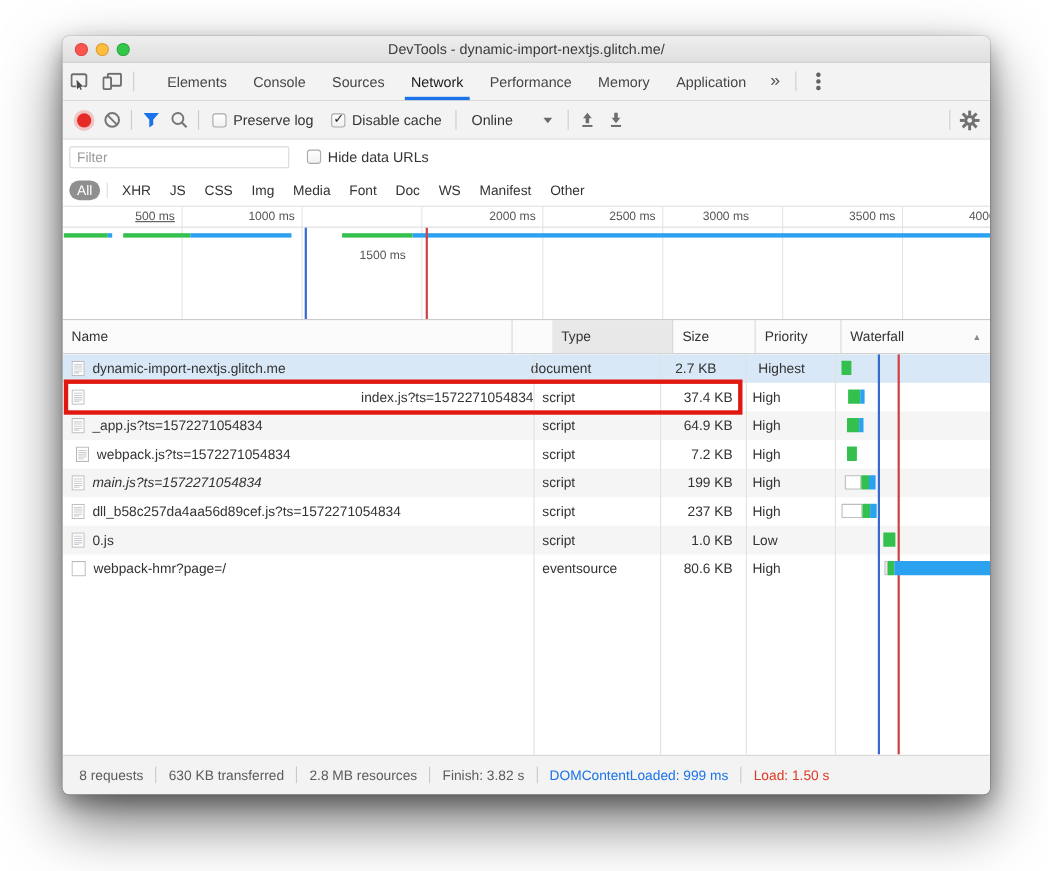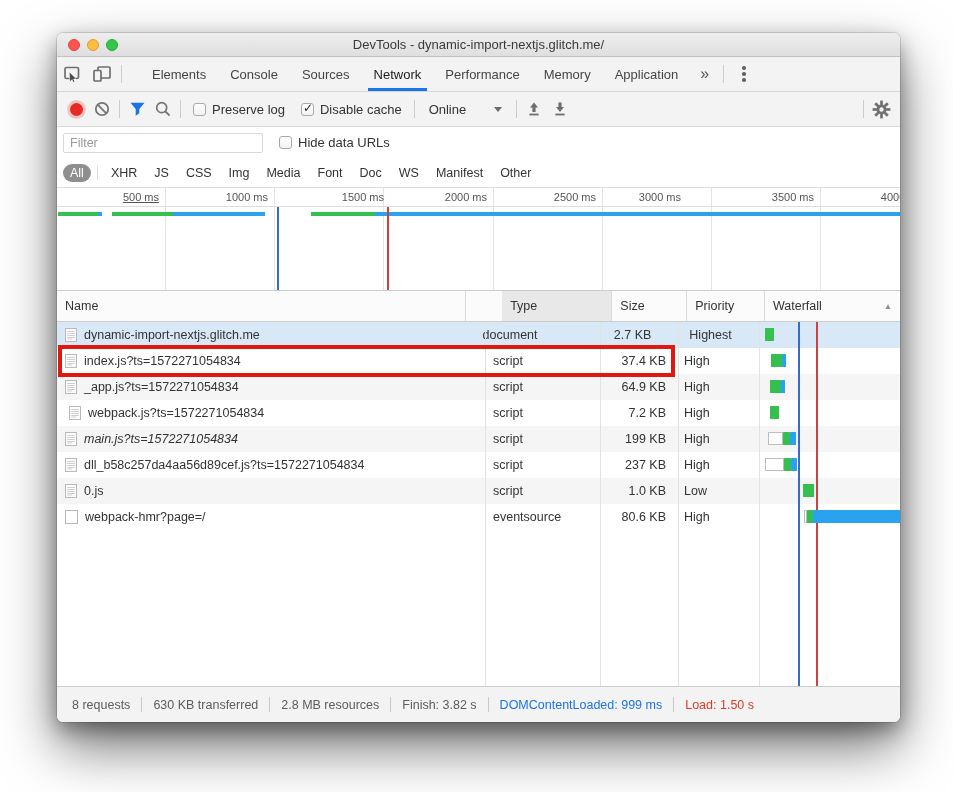--- a/index.html
+++ b/index.html
@@ -233,21 +233,21 @@
       <div class="chip">Manifest</div>
       <div class="chip">Other</div>
     </div>
 
   <div class="overview" id="overview">
       <div class="gridline" style="left: 108px;"></div>
       <div class="ticklabel" style="left: 33px; text-decoration: underline;">500 ms</div>
       <div class="gridline" style="left: 217px;"></div>
       <div class="ticklabel" style="left: 142px;">1000 ms</div>
       <div class="gridline" style="left: 326px;"></div>
-      <div class="ticklabel" style="left: 258px;">1500 ms</div>
+      <div class="ticklabel" style="left: 243px; margin-top: 35px;">1500 ms</div>
       <div class="gridline" style="left: 436px;"></div>
       <div class="ticklabel" style="left: 361px;">2000 ms</div>
       <div class="gridline" style="left: 545px;"></div>
       <div class="ticklabel" style="left: 470px;">2500 ms</div>
       <div class="gridline" style="left: 654px;"></div>
       <div class="ticklabel" style="left: 555px;">3000 ms</div>
       <div class="gridline" style="left: 763px;"></div>
       <div class="ticklabel" style="left: 688px;">3500 ms</div>
       <div class="ticklabel" style="left: 797px;">4000 ms</div>
       <div class="tickrule"></div>
@@ -297,21 +297,21 @@
           <span>dynamic-import-nextjs.glitch.me</span>
         </div>
         <div class="cell c-type" style="width: 115px;">document</div>
         <div class="cell c-size" style="width: 78px;">2.7 KB</div>
         <div class="cell c-prio" style="width: 81px; margin-left: 20px;">Highest</div>
         <div class="cell c-wf" style="width: 141px;">
           <div class="wfbar waiting" style="left: 3px; width: 9px;"></div>
         </div>
       </div>
       <div class="row">
-        <div class="cell c-name" style="width: 428px;">
+        <div class="cell c-name" style="width: 428px; justify-content: space-between;">
           <span>
             <svg width="12" height="14" viewBox="0 0 12 14">
               <rect x="0.5" y="0.5" width="11" height="13" fill="#fdfdfd" stroke="#b9b9b9"></rect>
               <g stroke="#ccd0d4" stroke-width="1">
                 <line x1="2.2" y1="3.5" x2="9.8" y2="3.5"></line>
                 <line x1="2.2" y1="5.5" x2="9.8" y2="5.5"></line>
                 <line x1="2.2" y1="7.5" x2="9.8" y2="7.5"></line>
                 <line x1="2.2" y1="9.5" x2="9.8" y2="9.5"></line>
                 <line x1="2.2" y1="11" x2="7" y2="11"></line>
               </g>

